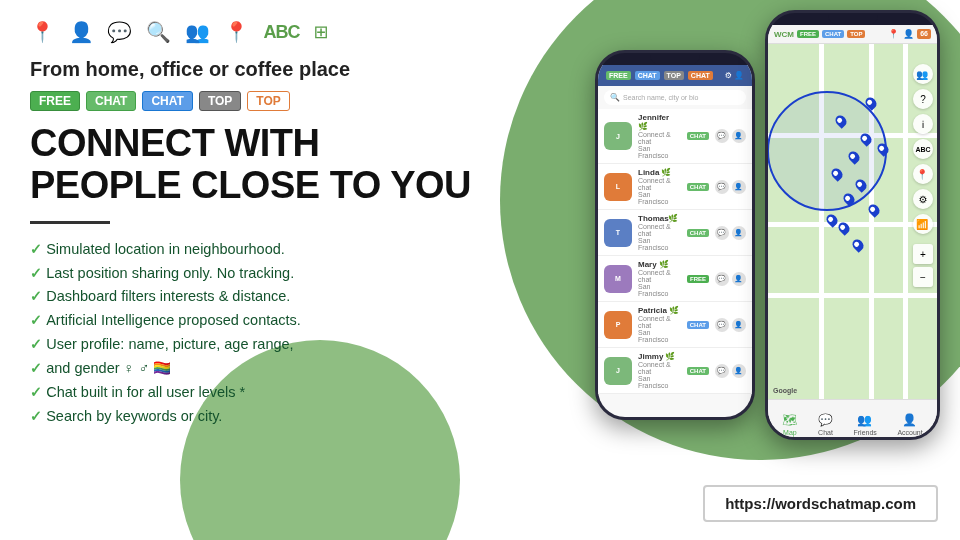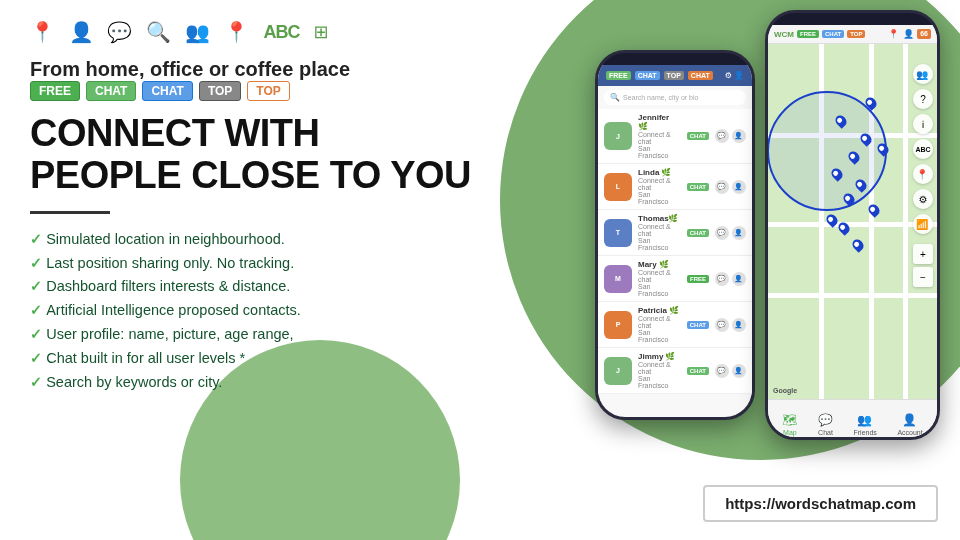--- a/index.html
+++ b/index.html
@@ -48,20 +48,21 @@
       gap: 14px;
       margin-bottom: 14px;
       color: #5a9e4a;
       font-size: 22px;
     }
 
     .subtitle {
       font-size: 20px;
       font-weight: bold;
       color: #222;
+      margin-bottom: 10px;
     }
 
     .badges-row {
       display: flex;
       align-items: center;
       gap: 6px;
       margin-bottom: 12px;
     }
 
     .badge {
@@ -397,20 +398,21 @@
   </div>
 
   <div class="divider"></div>
 
   <ul class="features-list">
     <li>Simulated location in neighbourhood.</li>
     <li>Last position sharing only. No tracking.</li>
     <li>Dashboard filters interests &amp; distance.</li>
     <li>Artificial Intelligence proposed contacts.</li>
     <li>User profile: name, picture, age range,</li>
+    <li>and gender  ♀ ♂ 🏳️‍🌈</li>
     <li>Chat built in for all user levels *</li>
     <li>Search by keywords or city.</li>
   </ul>
 </div>
 
 <div class="phone-container">
 
   <div class="phone phone-left">
     <div class="phone-notch"></div>
     <div class="phone-screen chat-screen">

